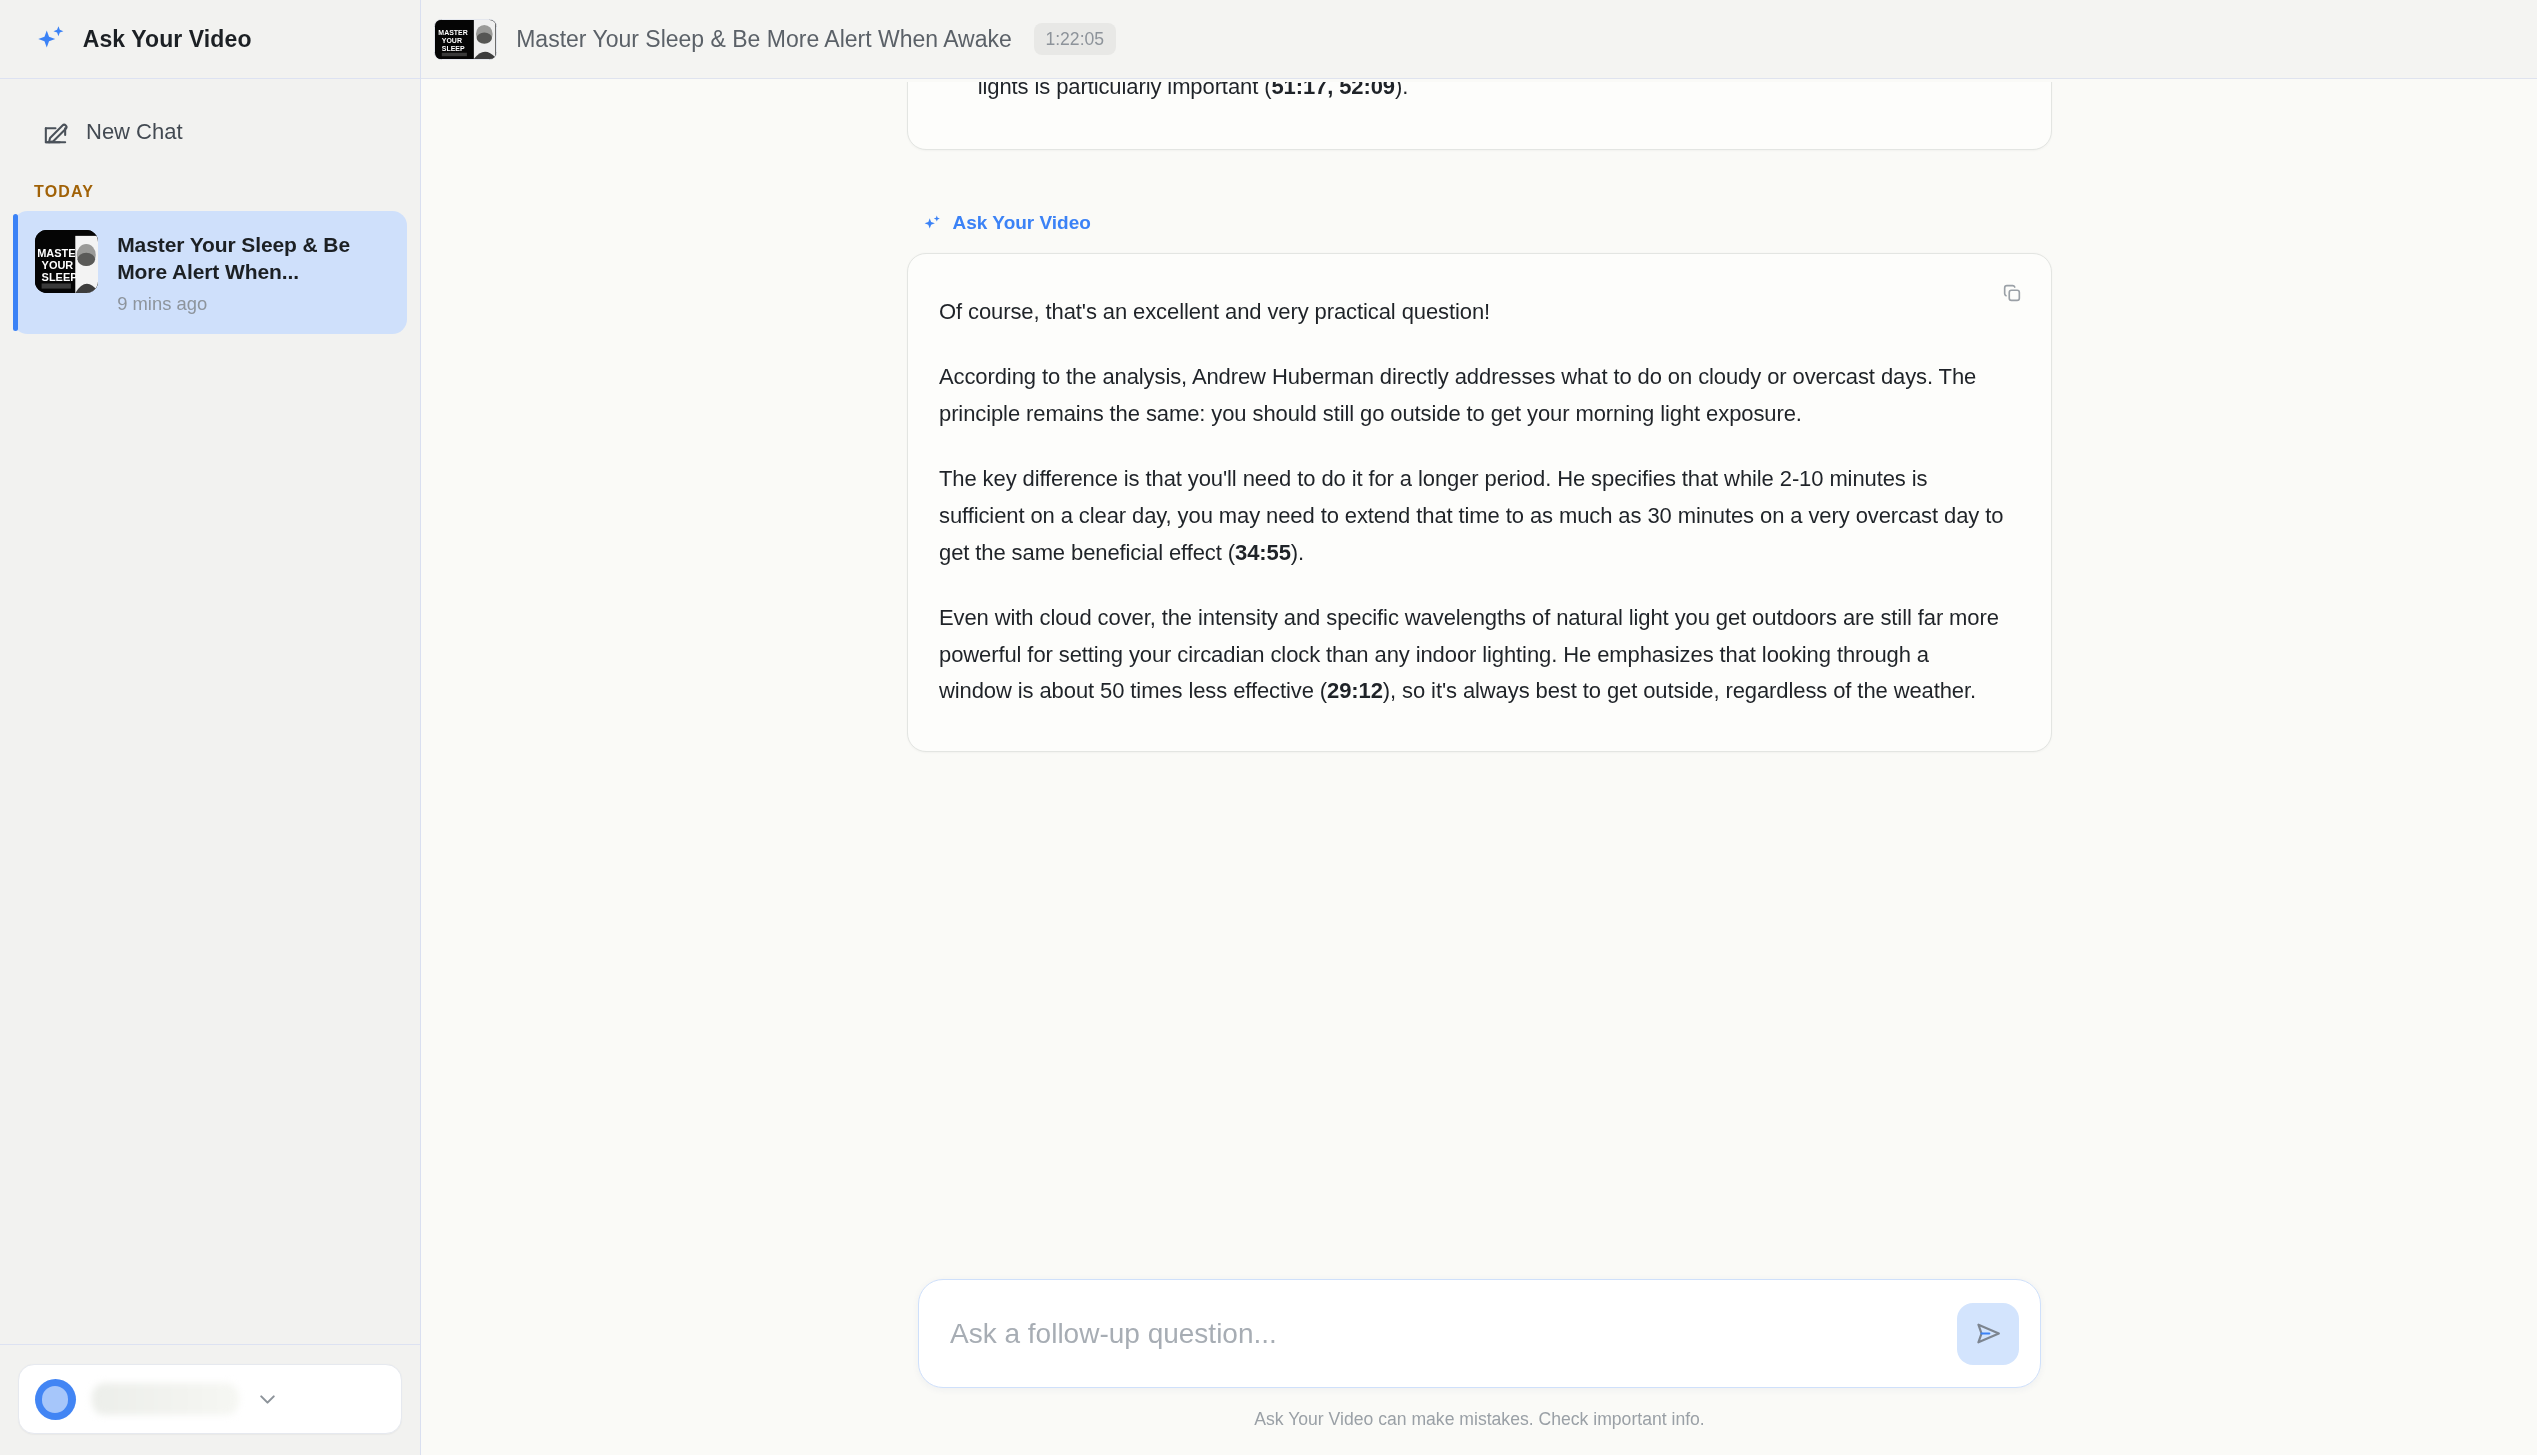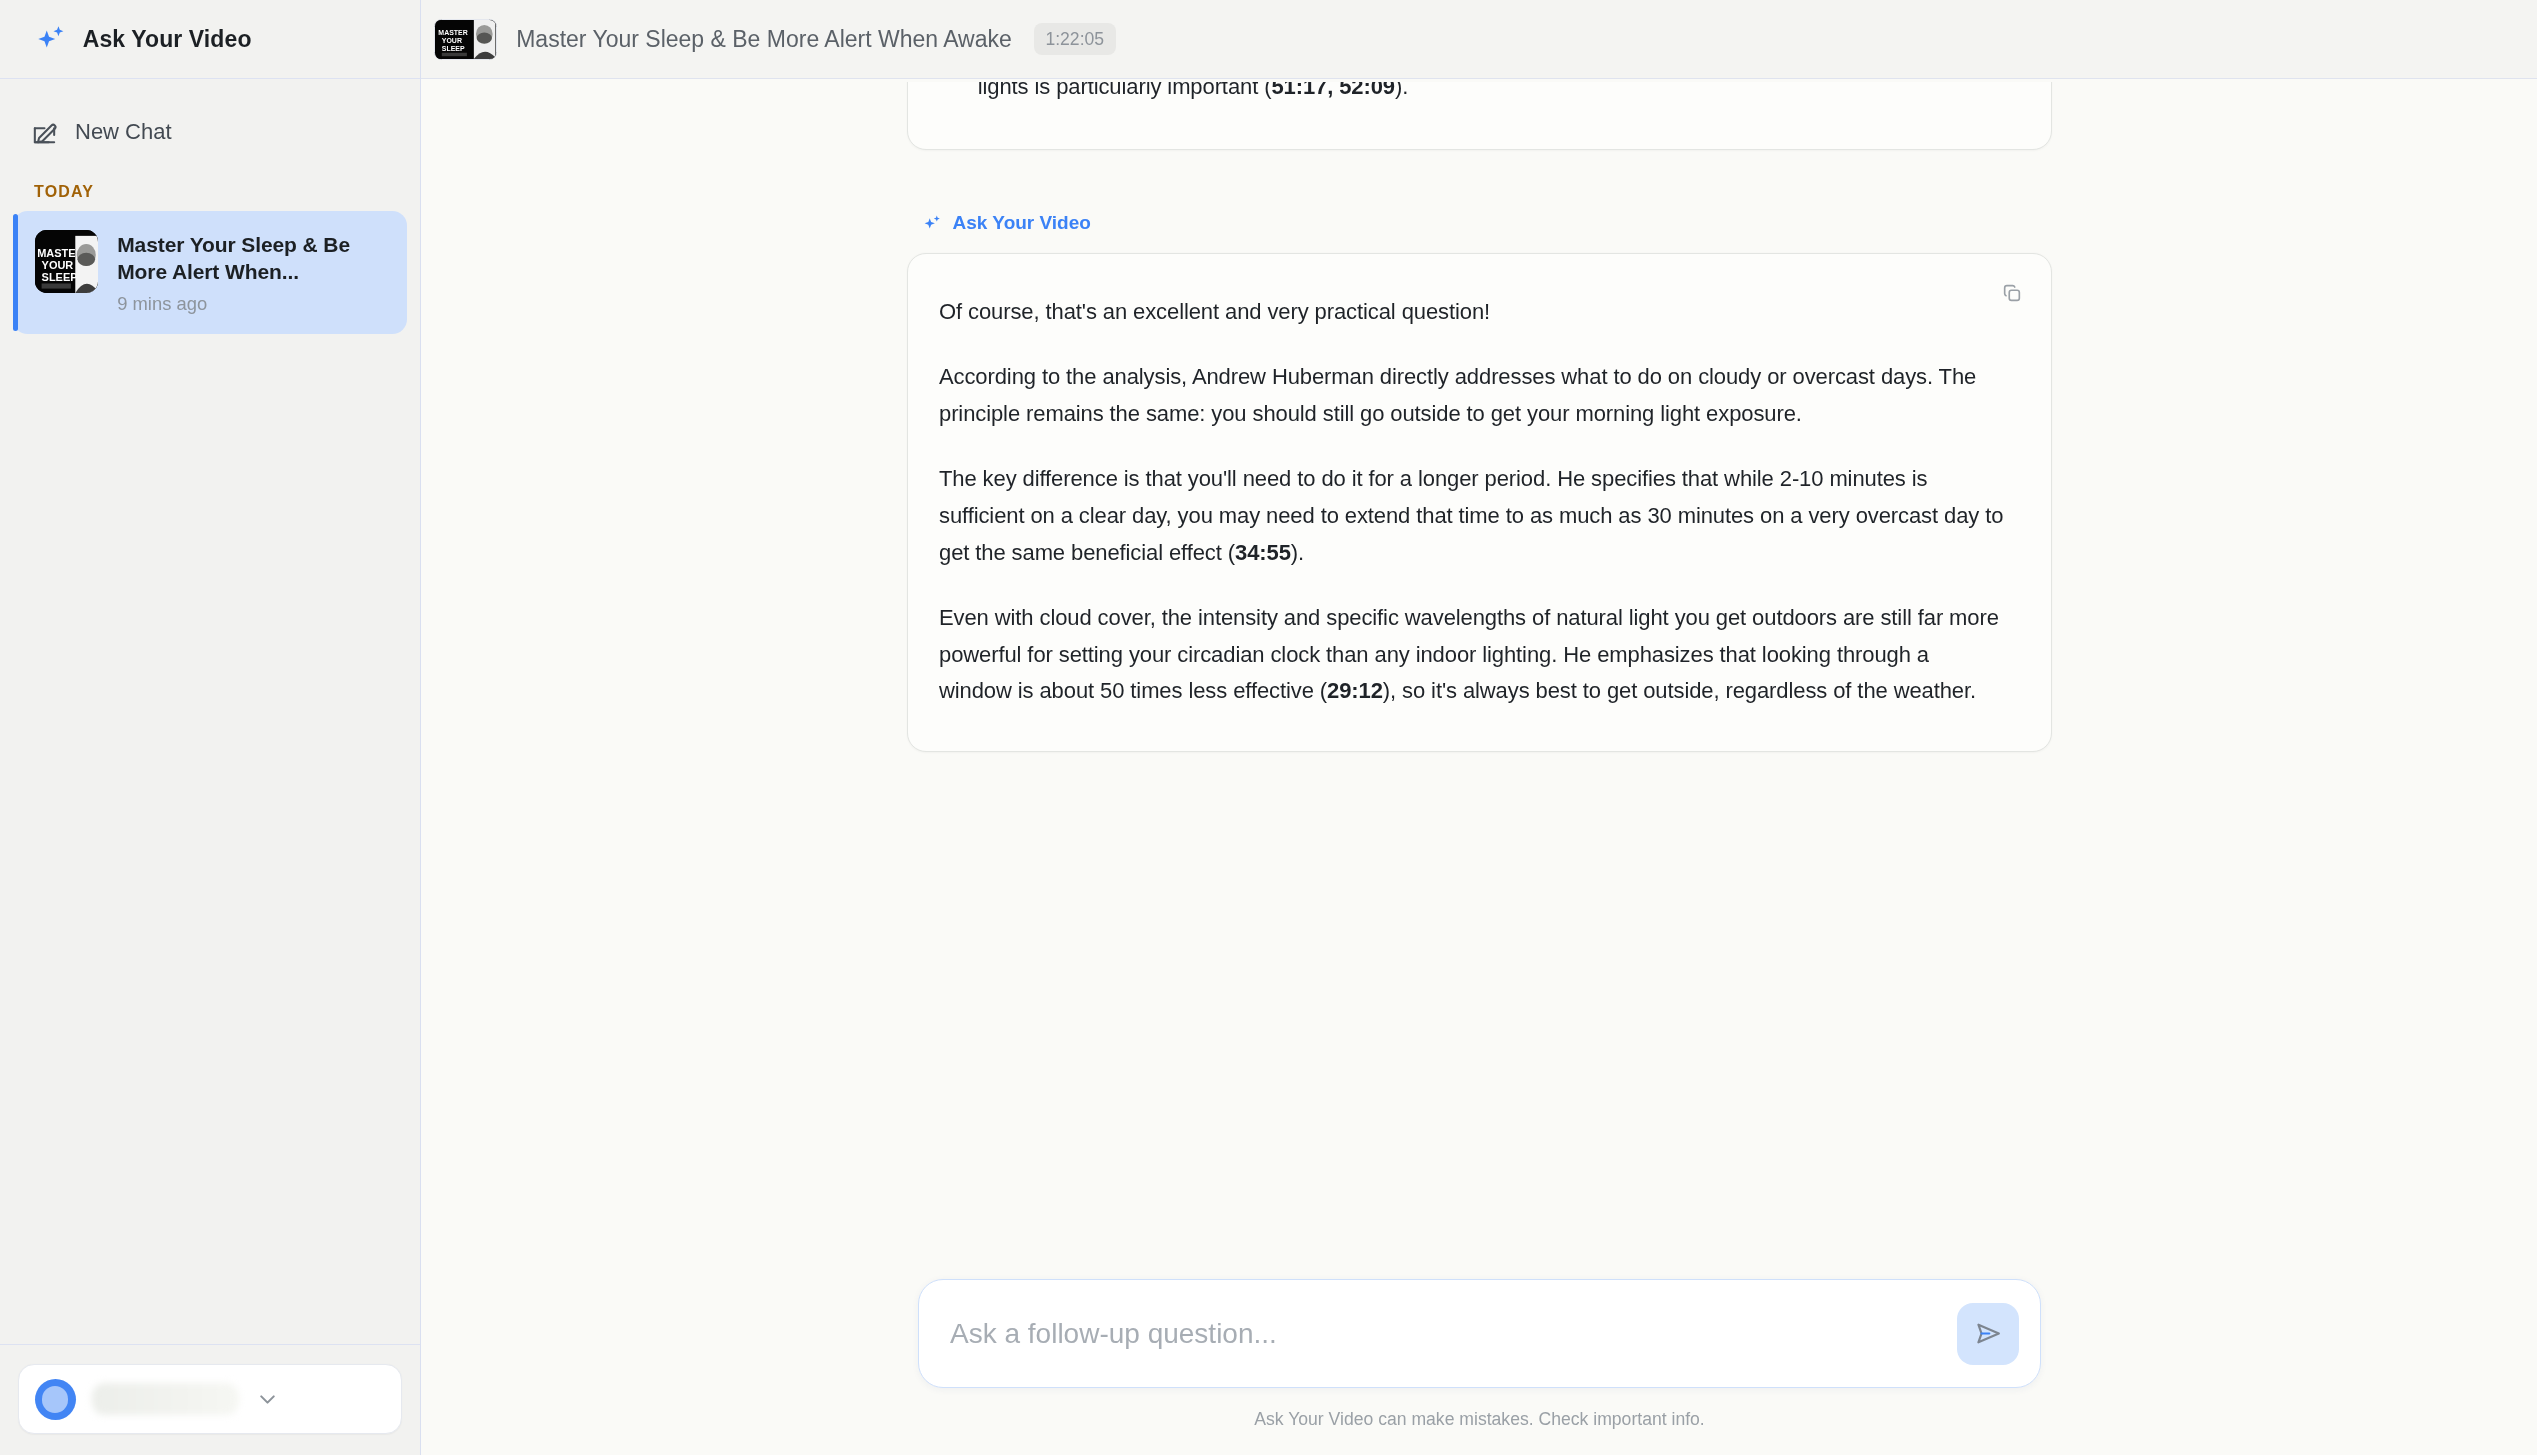--- a/index.html
+++ b/index.html
@@ -25,21 +25,21 @@
     padding-left: 34px;
     border-bottom: 1.5px solid #dde2f2;
     gap: 14.7px;
   }
   .brand-icon { width: 34px; height: 34px; display:block; }
   .brand-title {
     font-size: 23px; font-weight: 700; color: #1c2024; letter-spacing: 0.1px;
   }
 
   .newchat {
-    margin: 31px 0 0 2px;
+    margin: 31px 0 0 13px;
     height: 44px;
     display: flex; align-items: center;
     padding-left: 28px; gap: 16px;
     cursor: pointer;
   }
   .newchat-icon { width: 29px; height: 29px; display:block; }
   .newchat-label { font-size: 22px; color: #434a52; }
 
   .section-label {
     margin: 29px 0 10.3px 34px;

